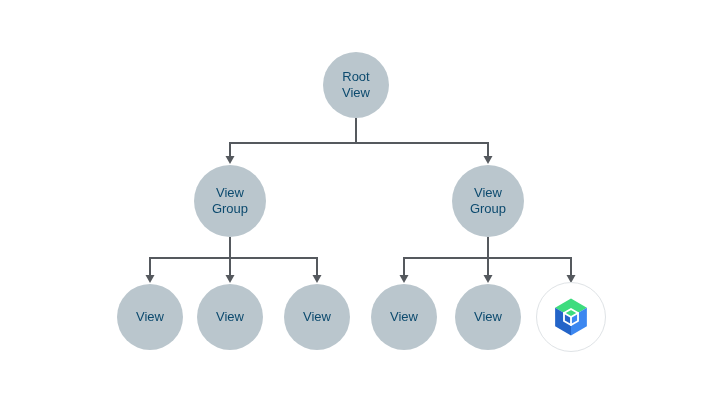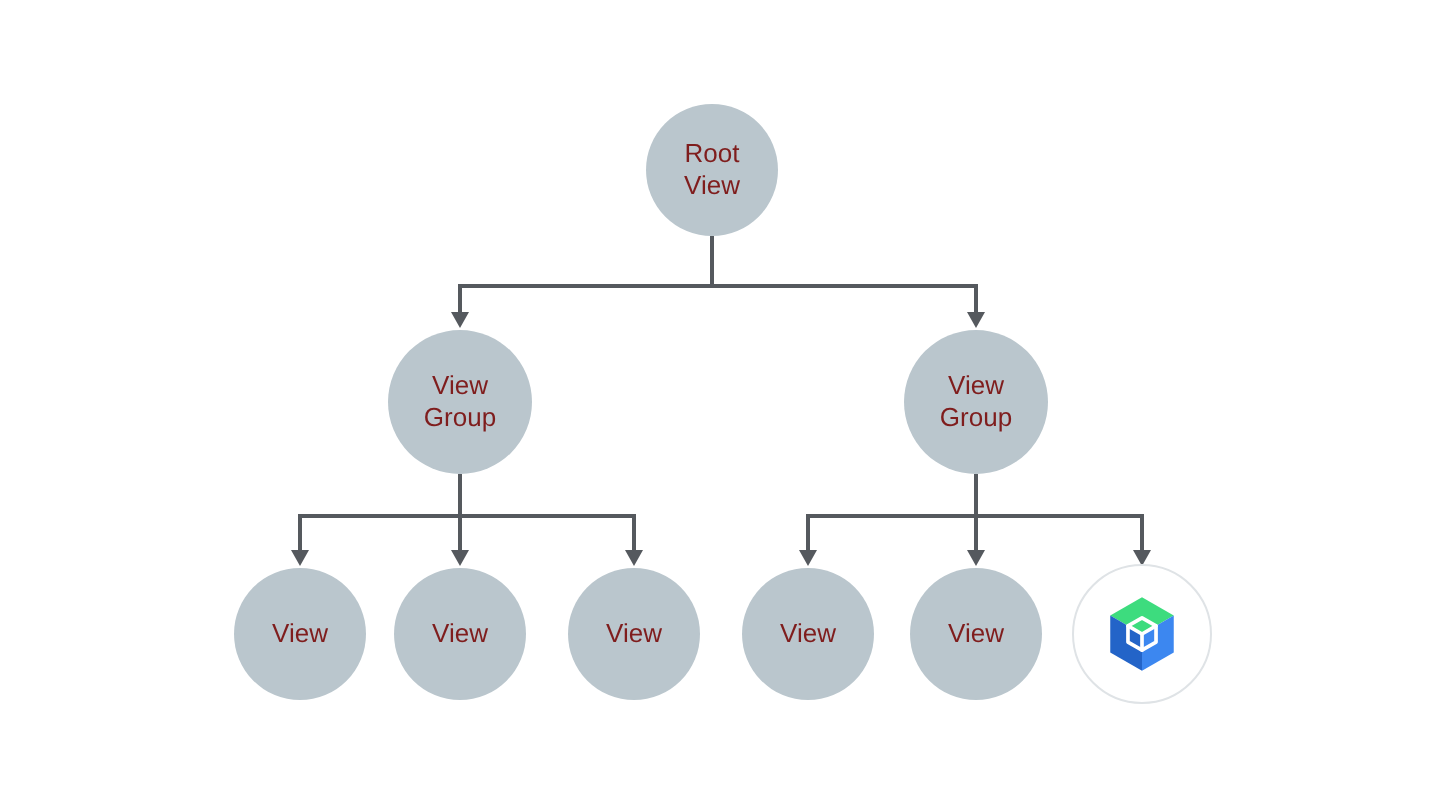--- a/index.html
+++ b/index.html
@@ -24,21 +24,21 @@
     pointer-events: none;
   }
   .node {
     position: absolute;
     border-radius: 50%;
     background: #bac6cd;
     display: flex;
     align-items: center;
     justify-content: center;
     text-align: center;
-    color: #7f1d1d;
+    color: #0c4a6e;
     font-size: 13px;
     line-height: 1.2;
   }
   .node .label {
     white-space: pre-line;
   }
   .node.root  { left: 323px; top: 52px;  width: 66px; height: 66px; }
   .node.group-left  { left: 194px; top: 165px; width: 72px; height: 72px; }
   .node.group-right { left: 452px; top: 165px; width: 72px; height: 72px; }
   .node.leaf { width: 66px; height: 66px; top: 284px; }

